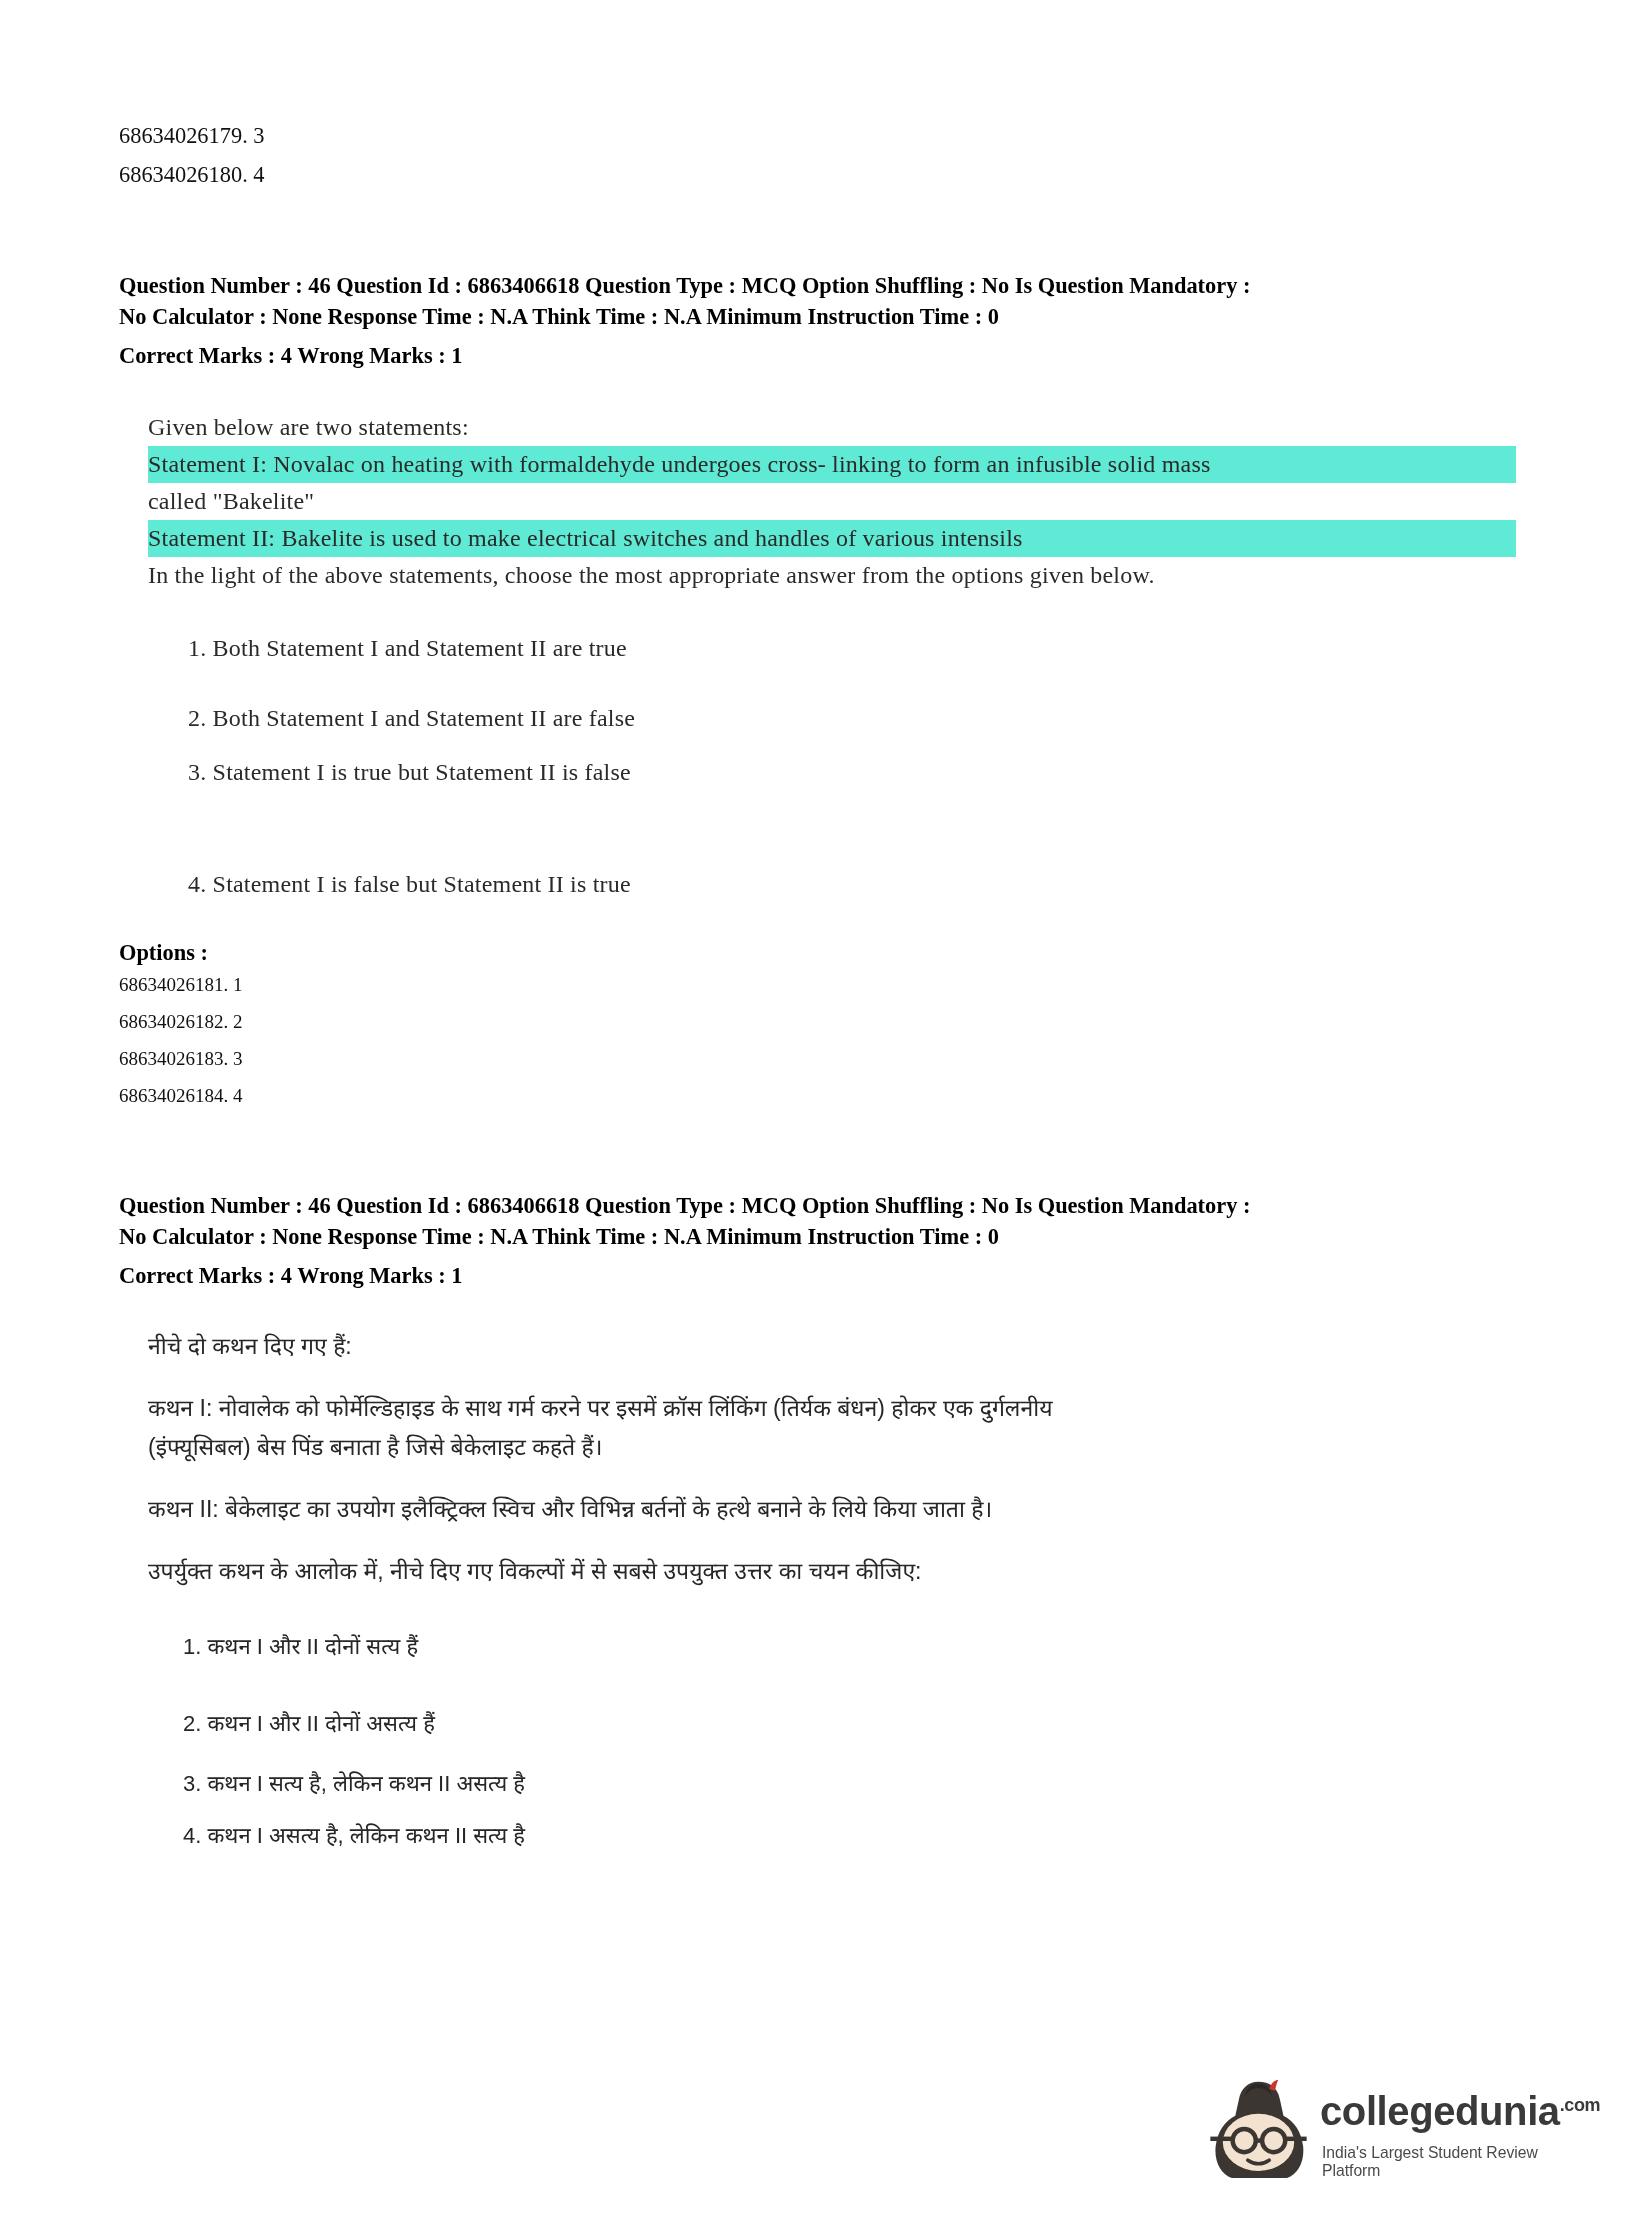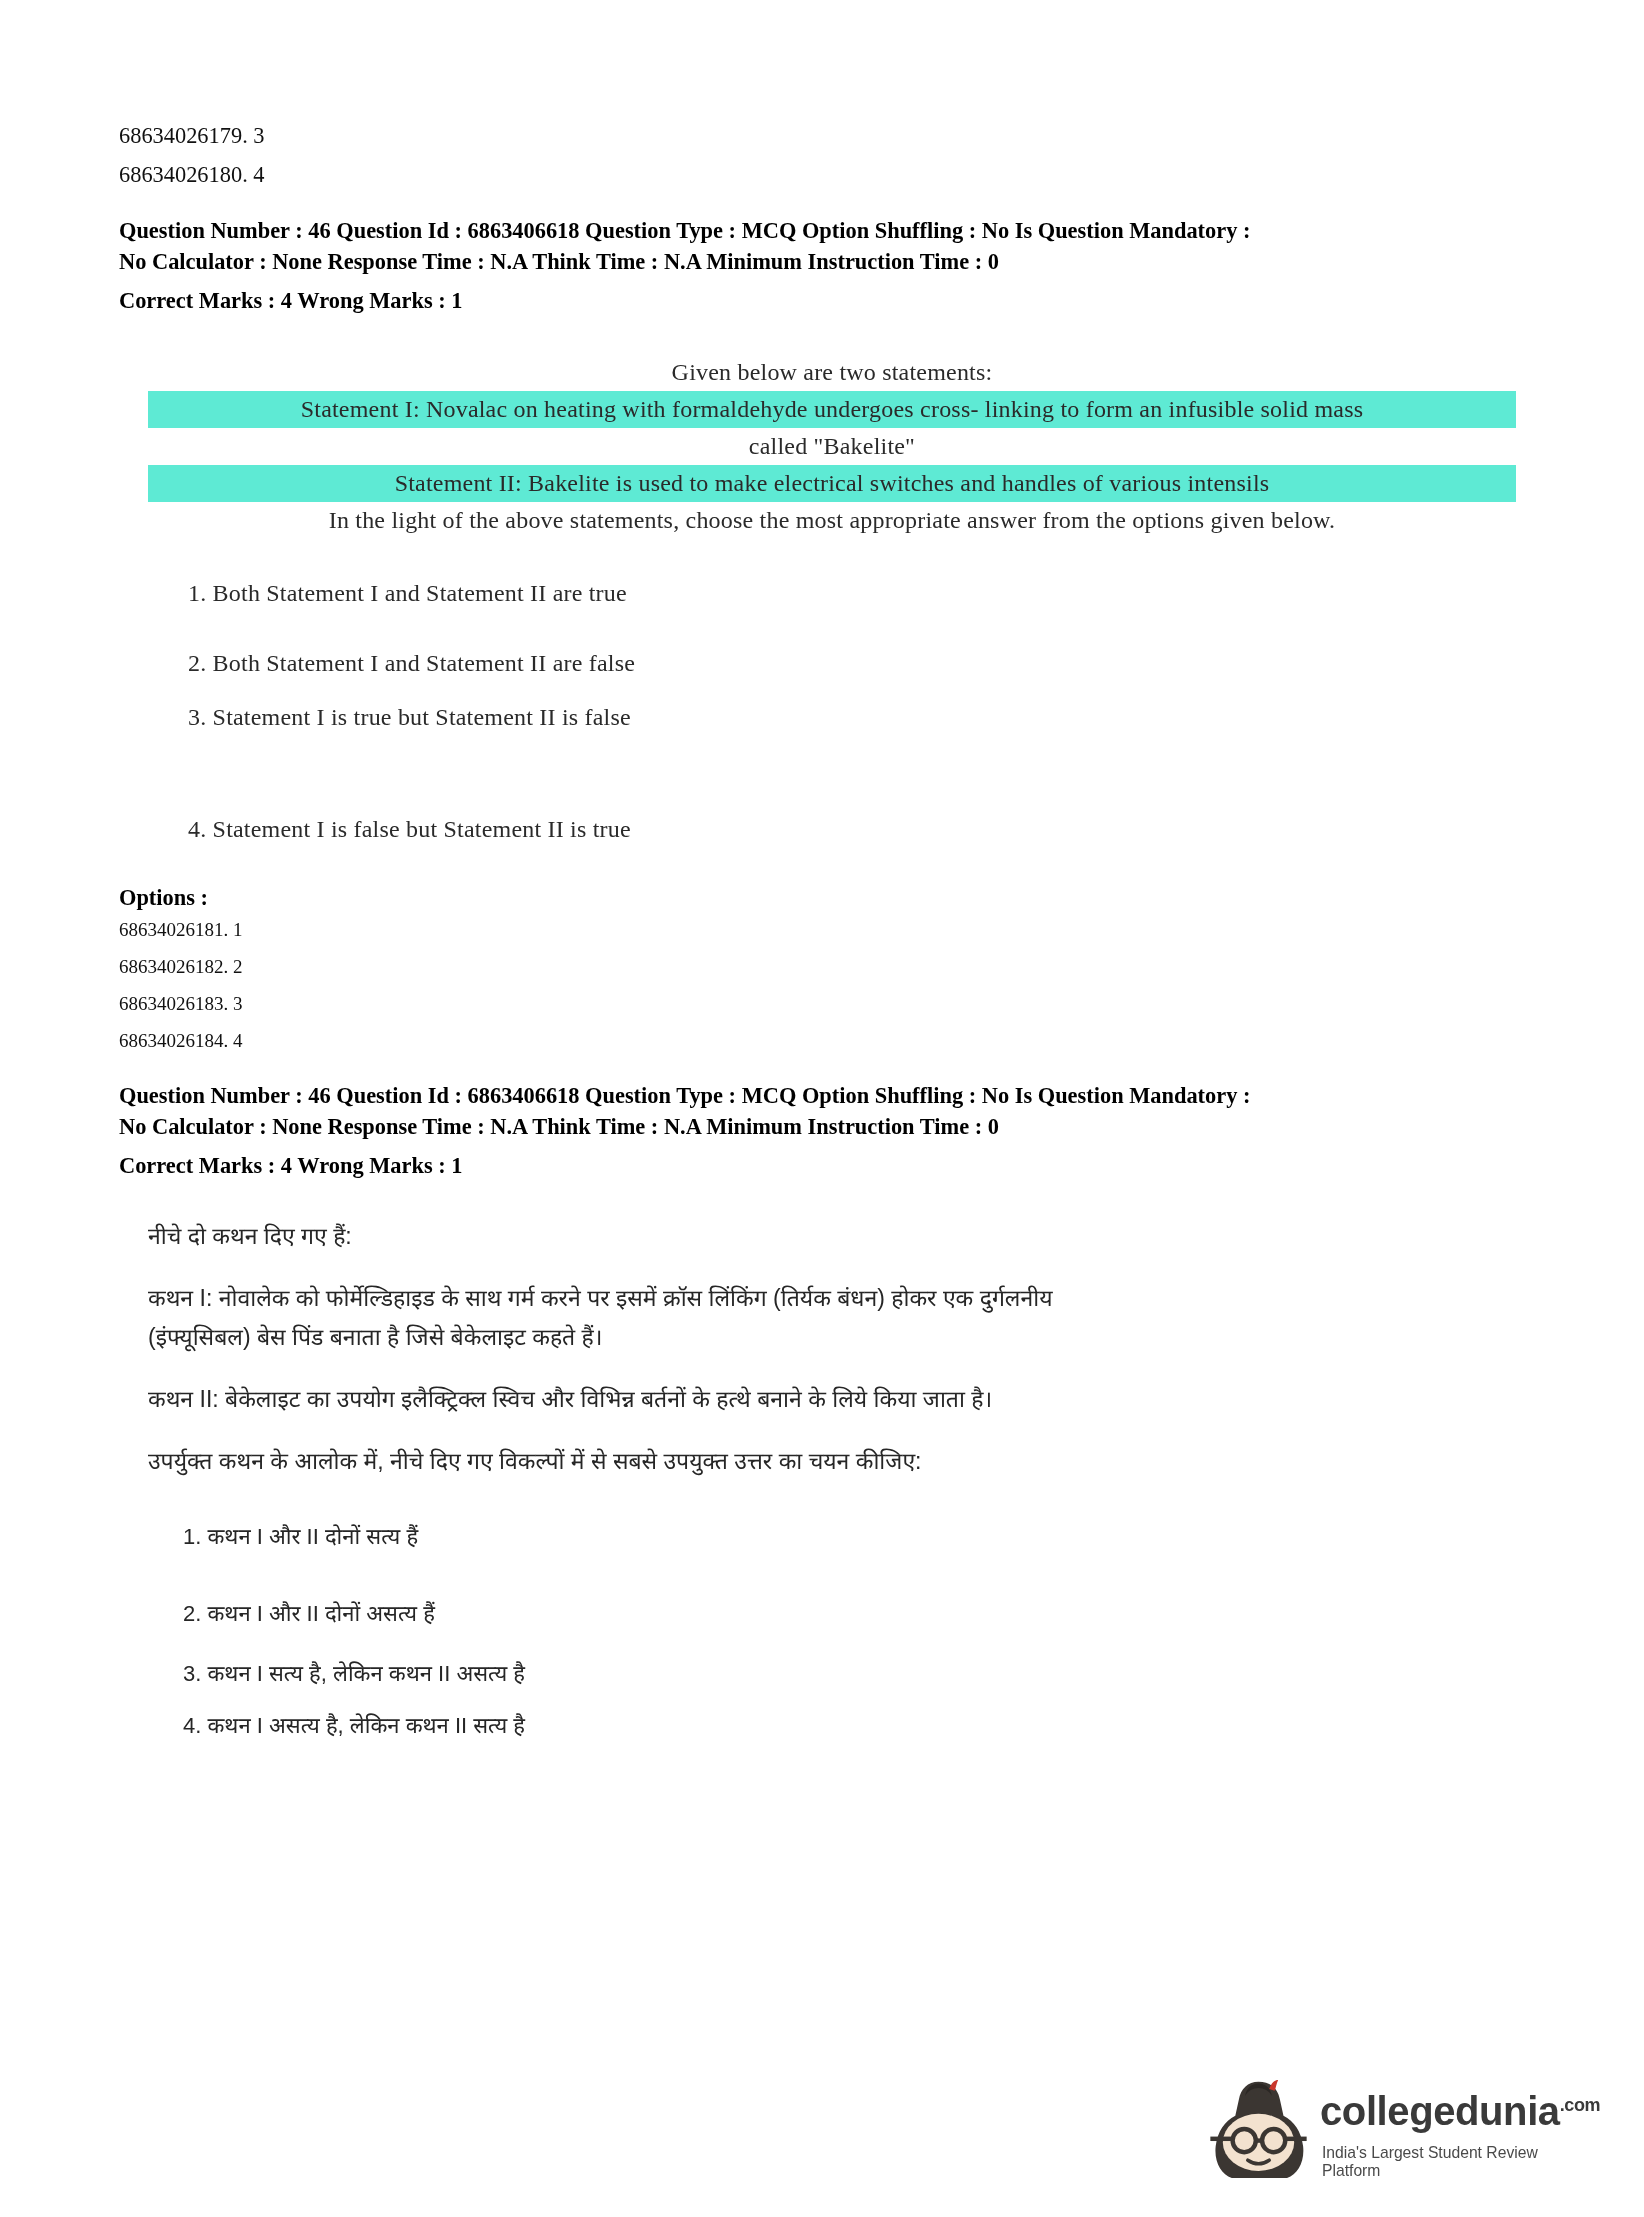--- a/index.html
+++ b/index.html
@@ -38,33 +38,32 @@
 
   
   .meta {
     font-family: "Liberation Serif", serif;
     font-weight: bold;
     font-size: 22.4px;
     line-height: 31px;
     color: #000;
   }
   .meta .row { display: block; }
-  .meta-block { margin-top: 21px; }
+  .meta-block { margin-top: 76px; }
   .meta-row3 { margin-top: 8px; }
 
   
   .qbody {
     margin-top: 38px;
     margin-left: 29px;
     font-family: "Liberation Serif", serif;
     font-size: 24px;
     line-height: 37px;
     color: #2a2a2a;
     letter-spacing: 0.2px;
-    text-align: center;
   }
   .qbody .stmt { display: block; }
   .qbody .hl {
     background: #5eead4;
   }
 
   .opts-en {
     margin-left: 69px;
     font-family: "Liberation Serif", serif;
     font-size: 24px;

